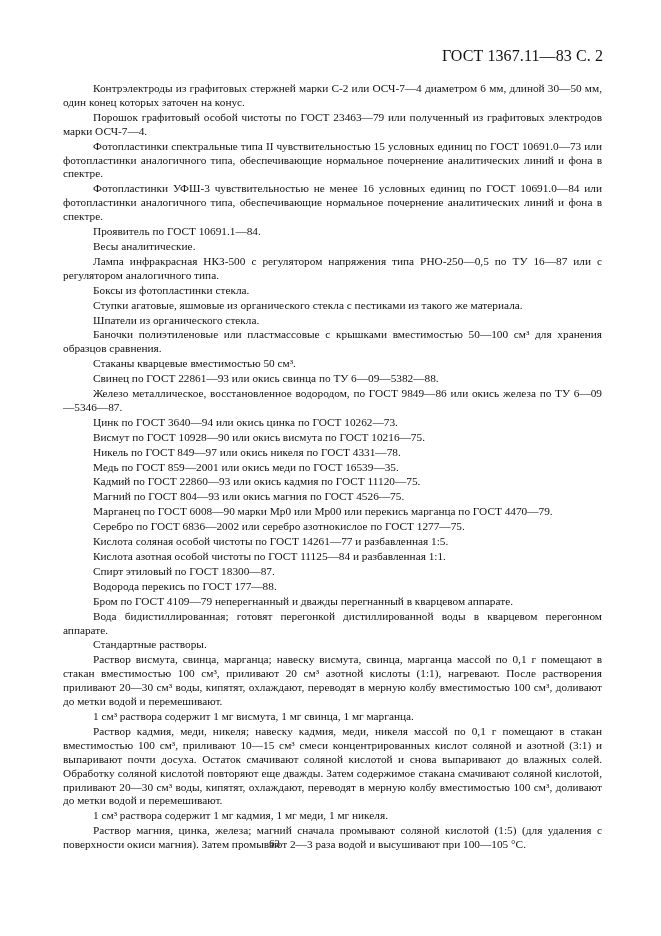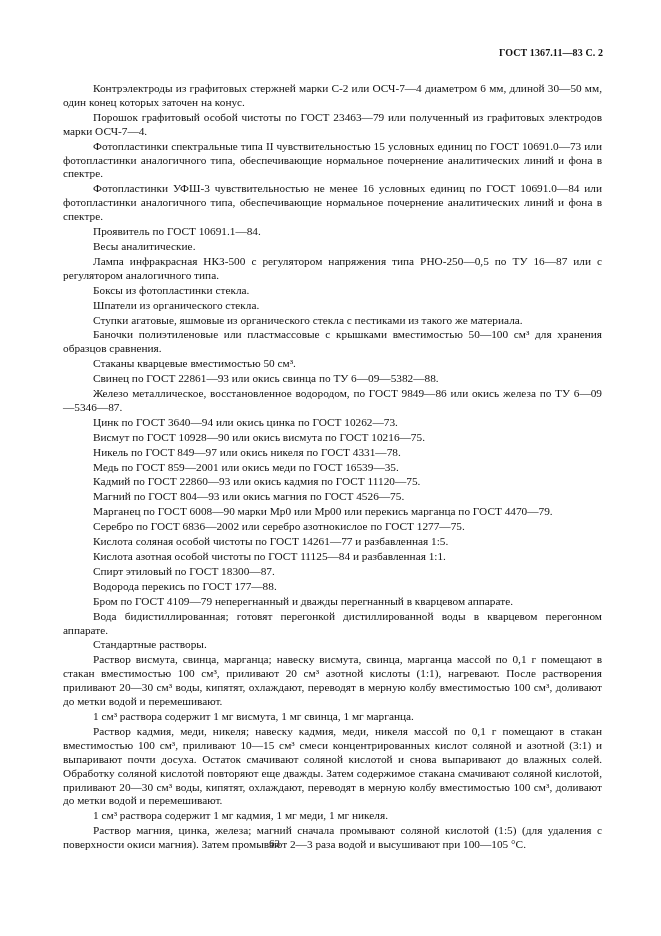--- a/index.html
+++ b/index.html
@@ -1,38 +1,38 @@
 <!DOCTYPE html>
 <html><head>
 <meta charset="utf-8">
 <style>
   html, body { margin:0; padding:0; background:#fff; }
   body { width:661px; height:936px; position:relative; overflow:hidden;
          font-family:"Liberation Serif", serif; color:#111; }
-  .header { position:absolute; top:47px; right:58px; font-weight:bold; font-size:10px; letter-spacing:0.1px; }
+  .header { position:absolute; top:47px; right:58px; font-weight:normal; font-size:16px; letter-spacing:0.1px; }
   .content { position:absolute; top:81px; left:62px; width:541px; font-size:11.3px; line-height:13.9px; }
   .content p { margin:1px; text-indent:30px; text-align:justify; }
   .pageno { position:absolute; top:837px; left:0; width:549px; text-align:center; font-size:11px; }
 </style>
 </head>
 <body>
 
 <div class="header">ГОСТ 1367.11—83 С. 2</div>
 
 <div class="content">
   <p>Контрэлектроды из графитовых стержней марки С-2 или ОСЧ-7—4 диаметром 6 мм, длиной 30—50 мм, один конец которых заточен на конус.</p>
   <p>Порошок графитовый особой чистоты по ГОСТ 23463—79 или полученный из графитовых электродов марки ОСЧ-7—4.</p>
   <p>Фотопластинки спектральные типа II чувствительностью 15 условных единиц по ГОСТ 10691.0—73 или фотопластинки аналогичного типа, обеспечивающие нормальное почернение аналитических линий и фона в спектре.</p>
   <p>Фотопластинки УФШ-3 чувствительностью не менее 16 условных единиц по ГОСТ 10691.0—84 или фотопластинки аналогичного типа, обеспечивающие нормальное почернение аналитических линий и фона в спектре.</p>
   <p>Проявитель по ГОСТ 10691.1—84.</p>
   <p>Весы аналитические.</p>
   <p>Лампа инфракрасная НКЗ-500 с регулятором напряжения типа РНО-250—0,5 по ТУ 16—87 или с регулятором аналогичного типа.</p>
   <p>Боксы из фотопластинки стекла.</p>
+  <p>Ступки агатовые, яшмовые из органического стекла с пестиками из такого же материала.</p>
   <p>Шпатели из органического стекла.</p>
-  <p>Ступки агатовые, яшмовые из органического стекла с пестиками из такого же материала.</p>
   <p>Баночки полиэтиленовые или пластмассовые с крышками вместимостью 50—100 см³ для хранения образцов сравнения.</p>
   <p>Стаканы кварцевые вместимостью 50 см³.</p>
   <p>Свинец по ГОСТ 22861—93 или окись свинца по ТУ 6—09—5382—88.</p>
   <p>Железо металлическое, восстановленное водородом, по ГОСТ 9849—86 или окись железа по ТУ 6—09—5346—87.</p>
   <p>Цинк по ГОСТ 3640—94 или окись цинка по ГОСТ 10262—73.</p>
   <p>Висмут по ГОСТ 10928—90 или окись висмута по ГОСТ 10216—75.</p>
   <p>Никель по ГОСТ 849—97 или окись никеля по ГОСТ 4331—78.</p>
   <p>Медь по ГОСТ 859—2001 или окись меди по ГОСТ 16539—35.</p>
   <p>Кадмий по ГОСТ 22860—93 или окись кадмия по ГОСТ 11120—75.</p>
   <p>Магний по ГОСТ 804—93 или окись магния по ГОСТ 4526—75.</p>

